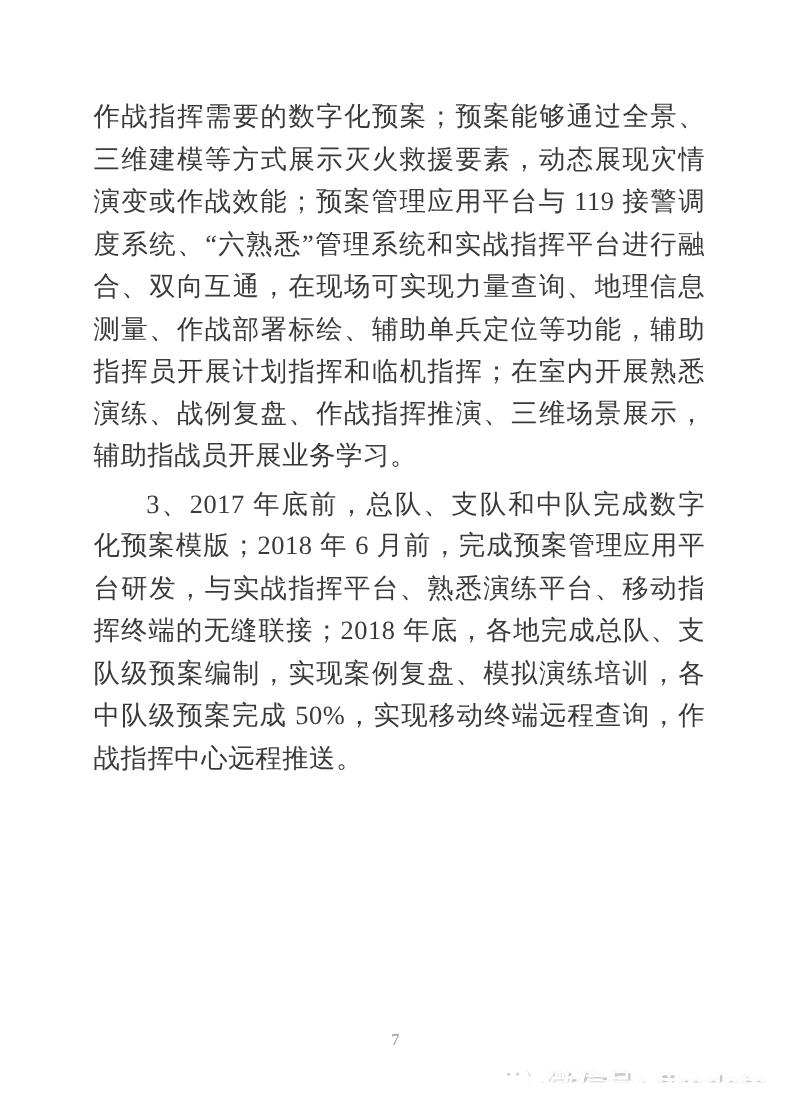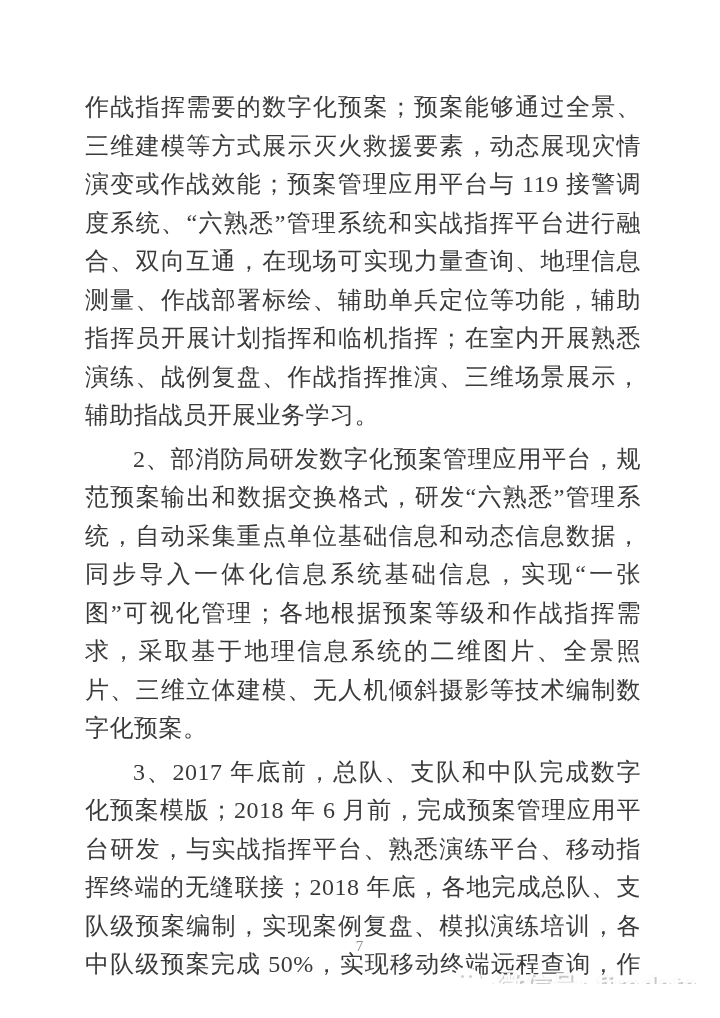--- a/index.html
+++ b/index.html
@@ -107,21 +107,20 @@
   }
 </style>
 </head>
 <body>
 
 <div class="page">
 
   <div class="text-block">
     <p class="para">作战指挥需要的数字化预案；预案能够通过全景、三维建模等方式展示灭火救援要素，动态展现灾情演变或作战效能；预案管理应用平台与 119 接警调度系统、“六熟悉”管理系统和实战指挥平台进行融合、双向互通，在现场可实现力量查询、地理信息测量、作战部署标绘、辅助单兵定位等功能，辅助指挥员开展计划指挥和临机指挥；在室内开展熟悉演练、战例复盘、作战指挥推演、三维场景展示，辅助指战员开展业务学习。</p>
 
-    <p class="para indent">2、部消防局研发数字化预案管理应用平台，规范预案输出和数据交换格式，研发“六熟悉”管理系统，自动采集重点单位基础信息和动态信息数据，同步导入一体化信息系统基础信息，实现“一张图”可视化管理；各地根据预案等级和作战指挥需求，采取基于地理信息系统的二维图片、全景照片、三维立体建模、无人机倾斜摄影等技术编制数字化预案。</p>
 
     <p class="para indent">3、2017 年底前，总队、支队和中队完成数字化预案模版；2018 年 6 月前，完成预案管理应用平台研发，与实战指挥平台、熟悉演练平台、移动指挥终端的无缝联接；2018 年底，各地完成总队、支队级预案编制，实现案例复盘、模拟演练培训，各中队级预案完成 50%，实现移动终端远程查询，作战指挥中心远程推送。</p>
 
   </div>
 
   <div class="page-number">7</div>
 
   <div class="watermark">
     <span class="wechat-icon">
       <span class="bubble-big"></span>

